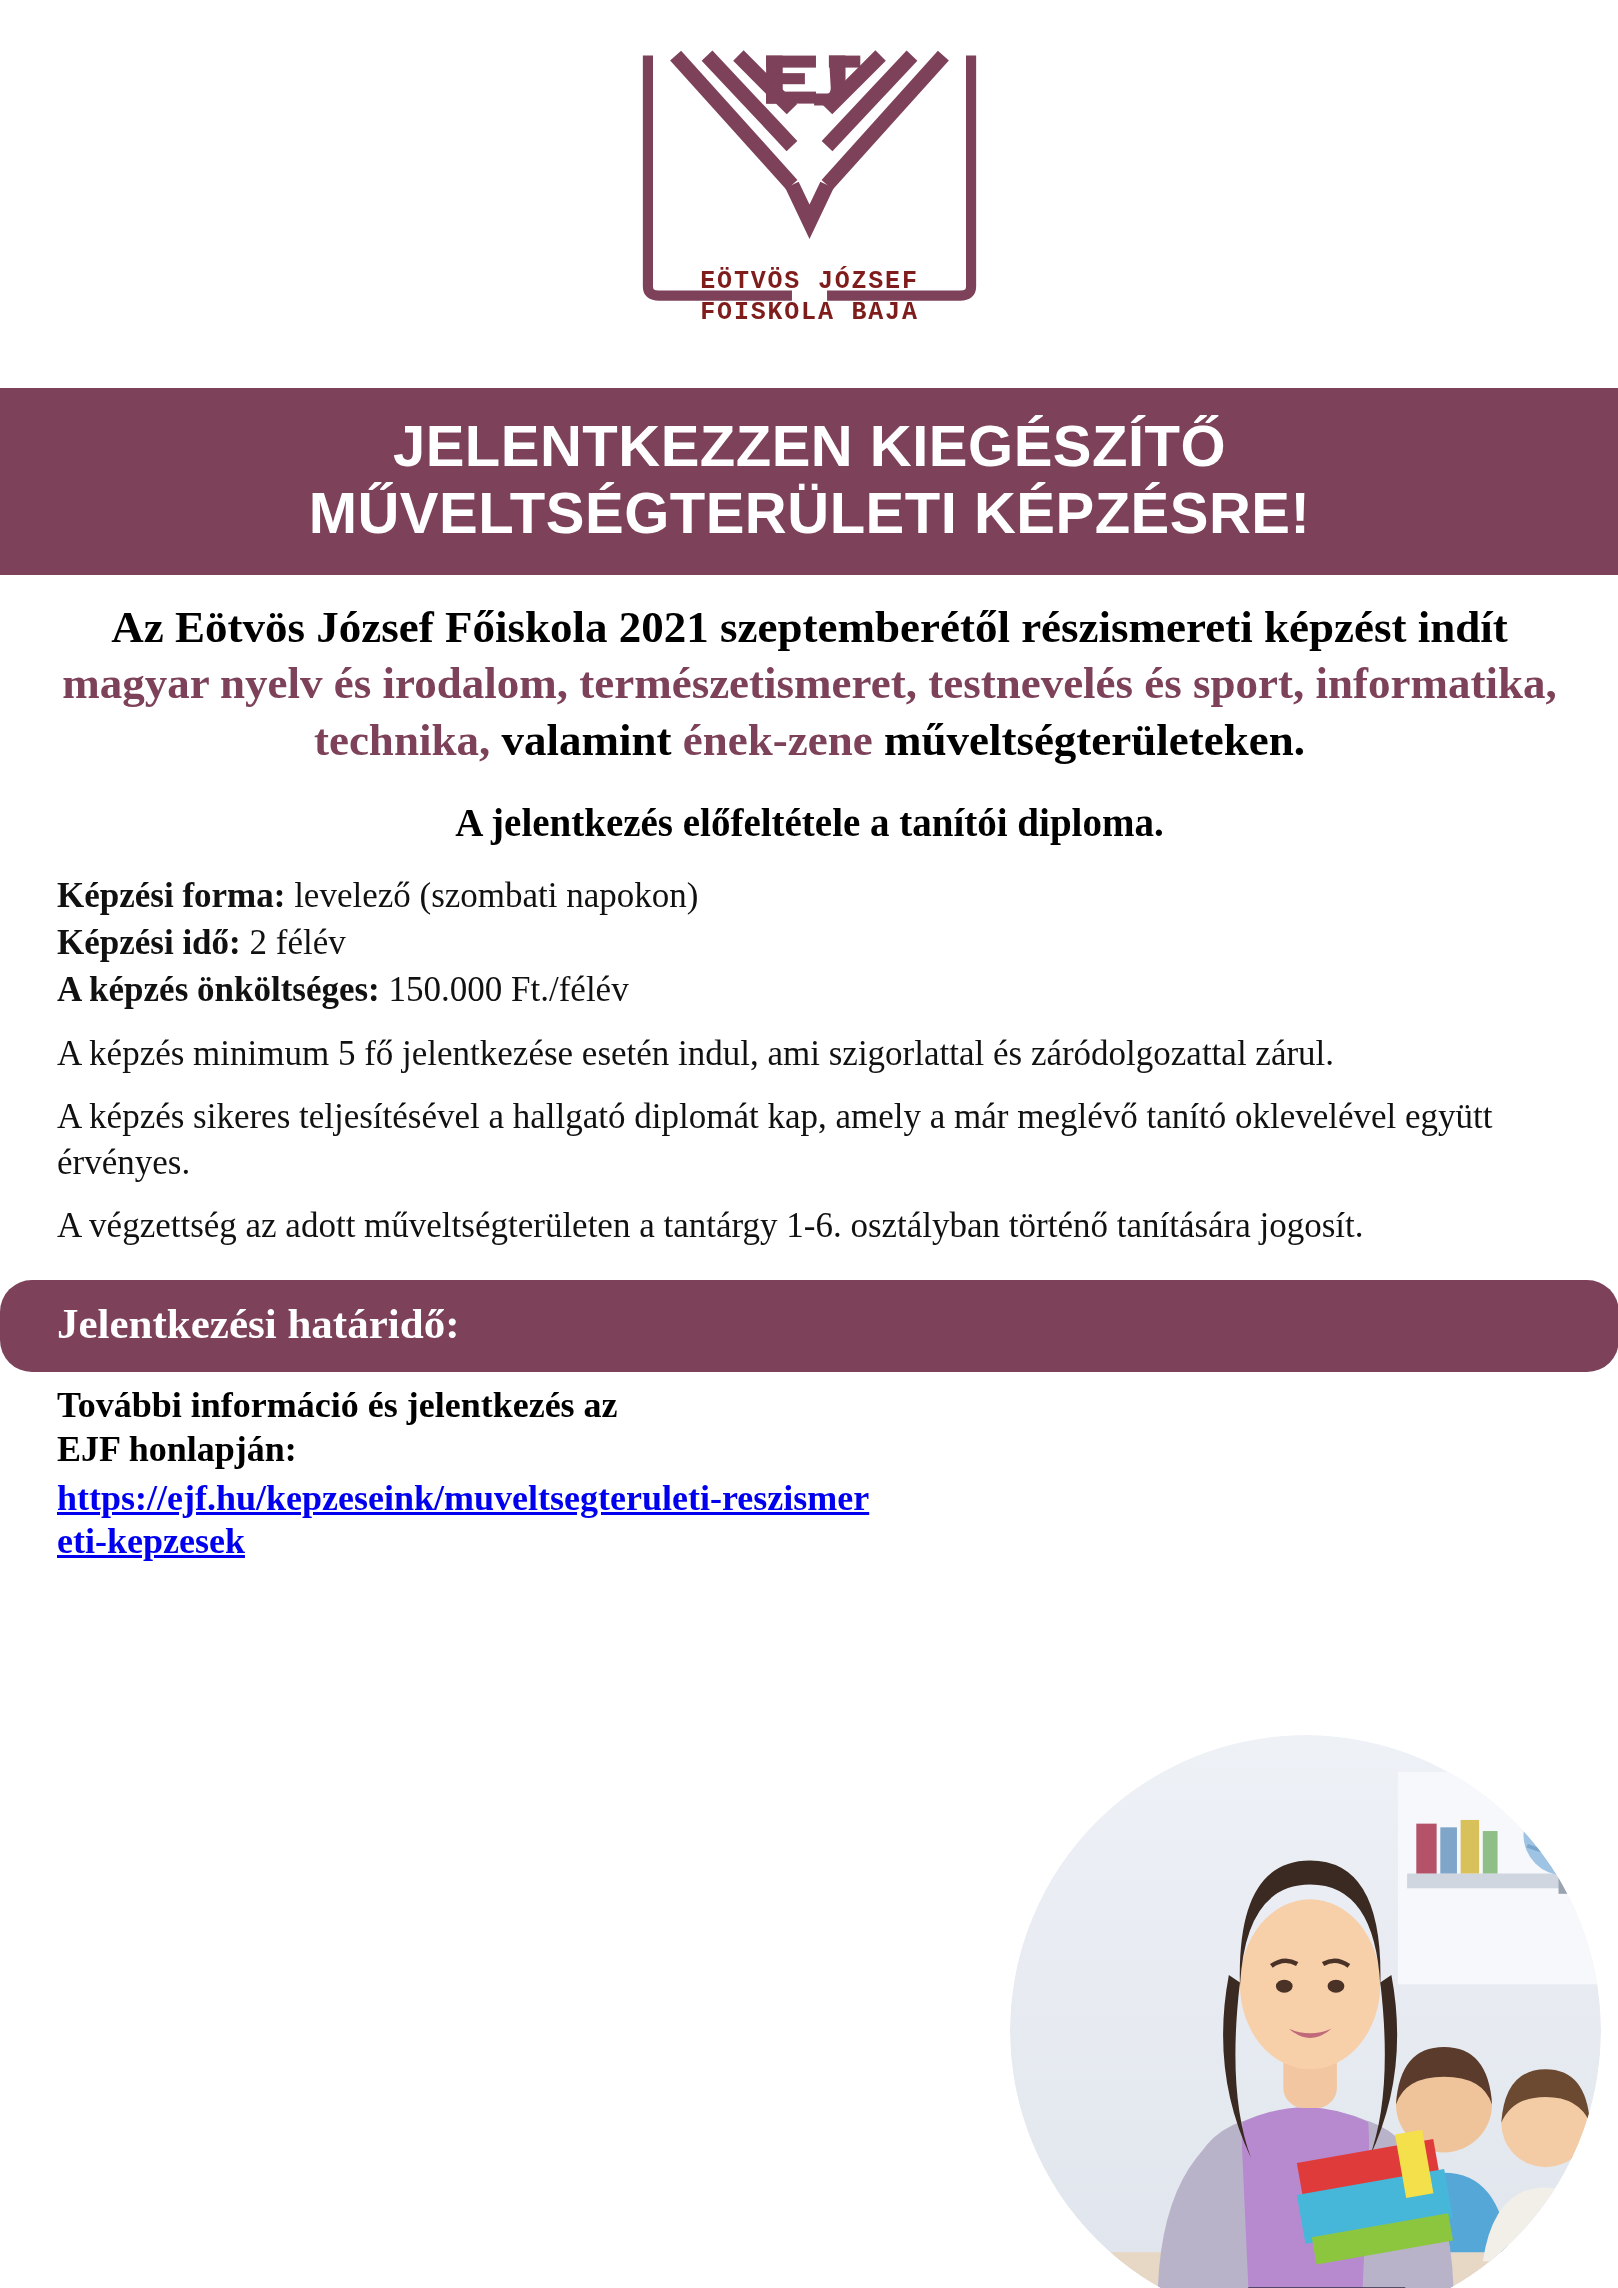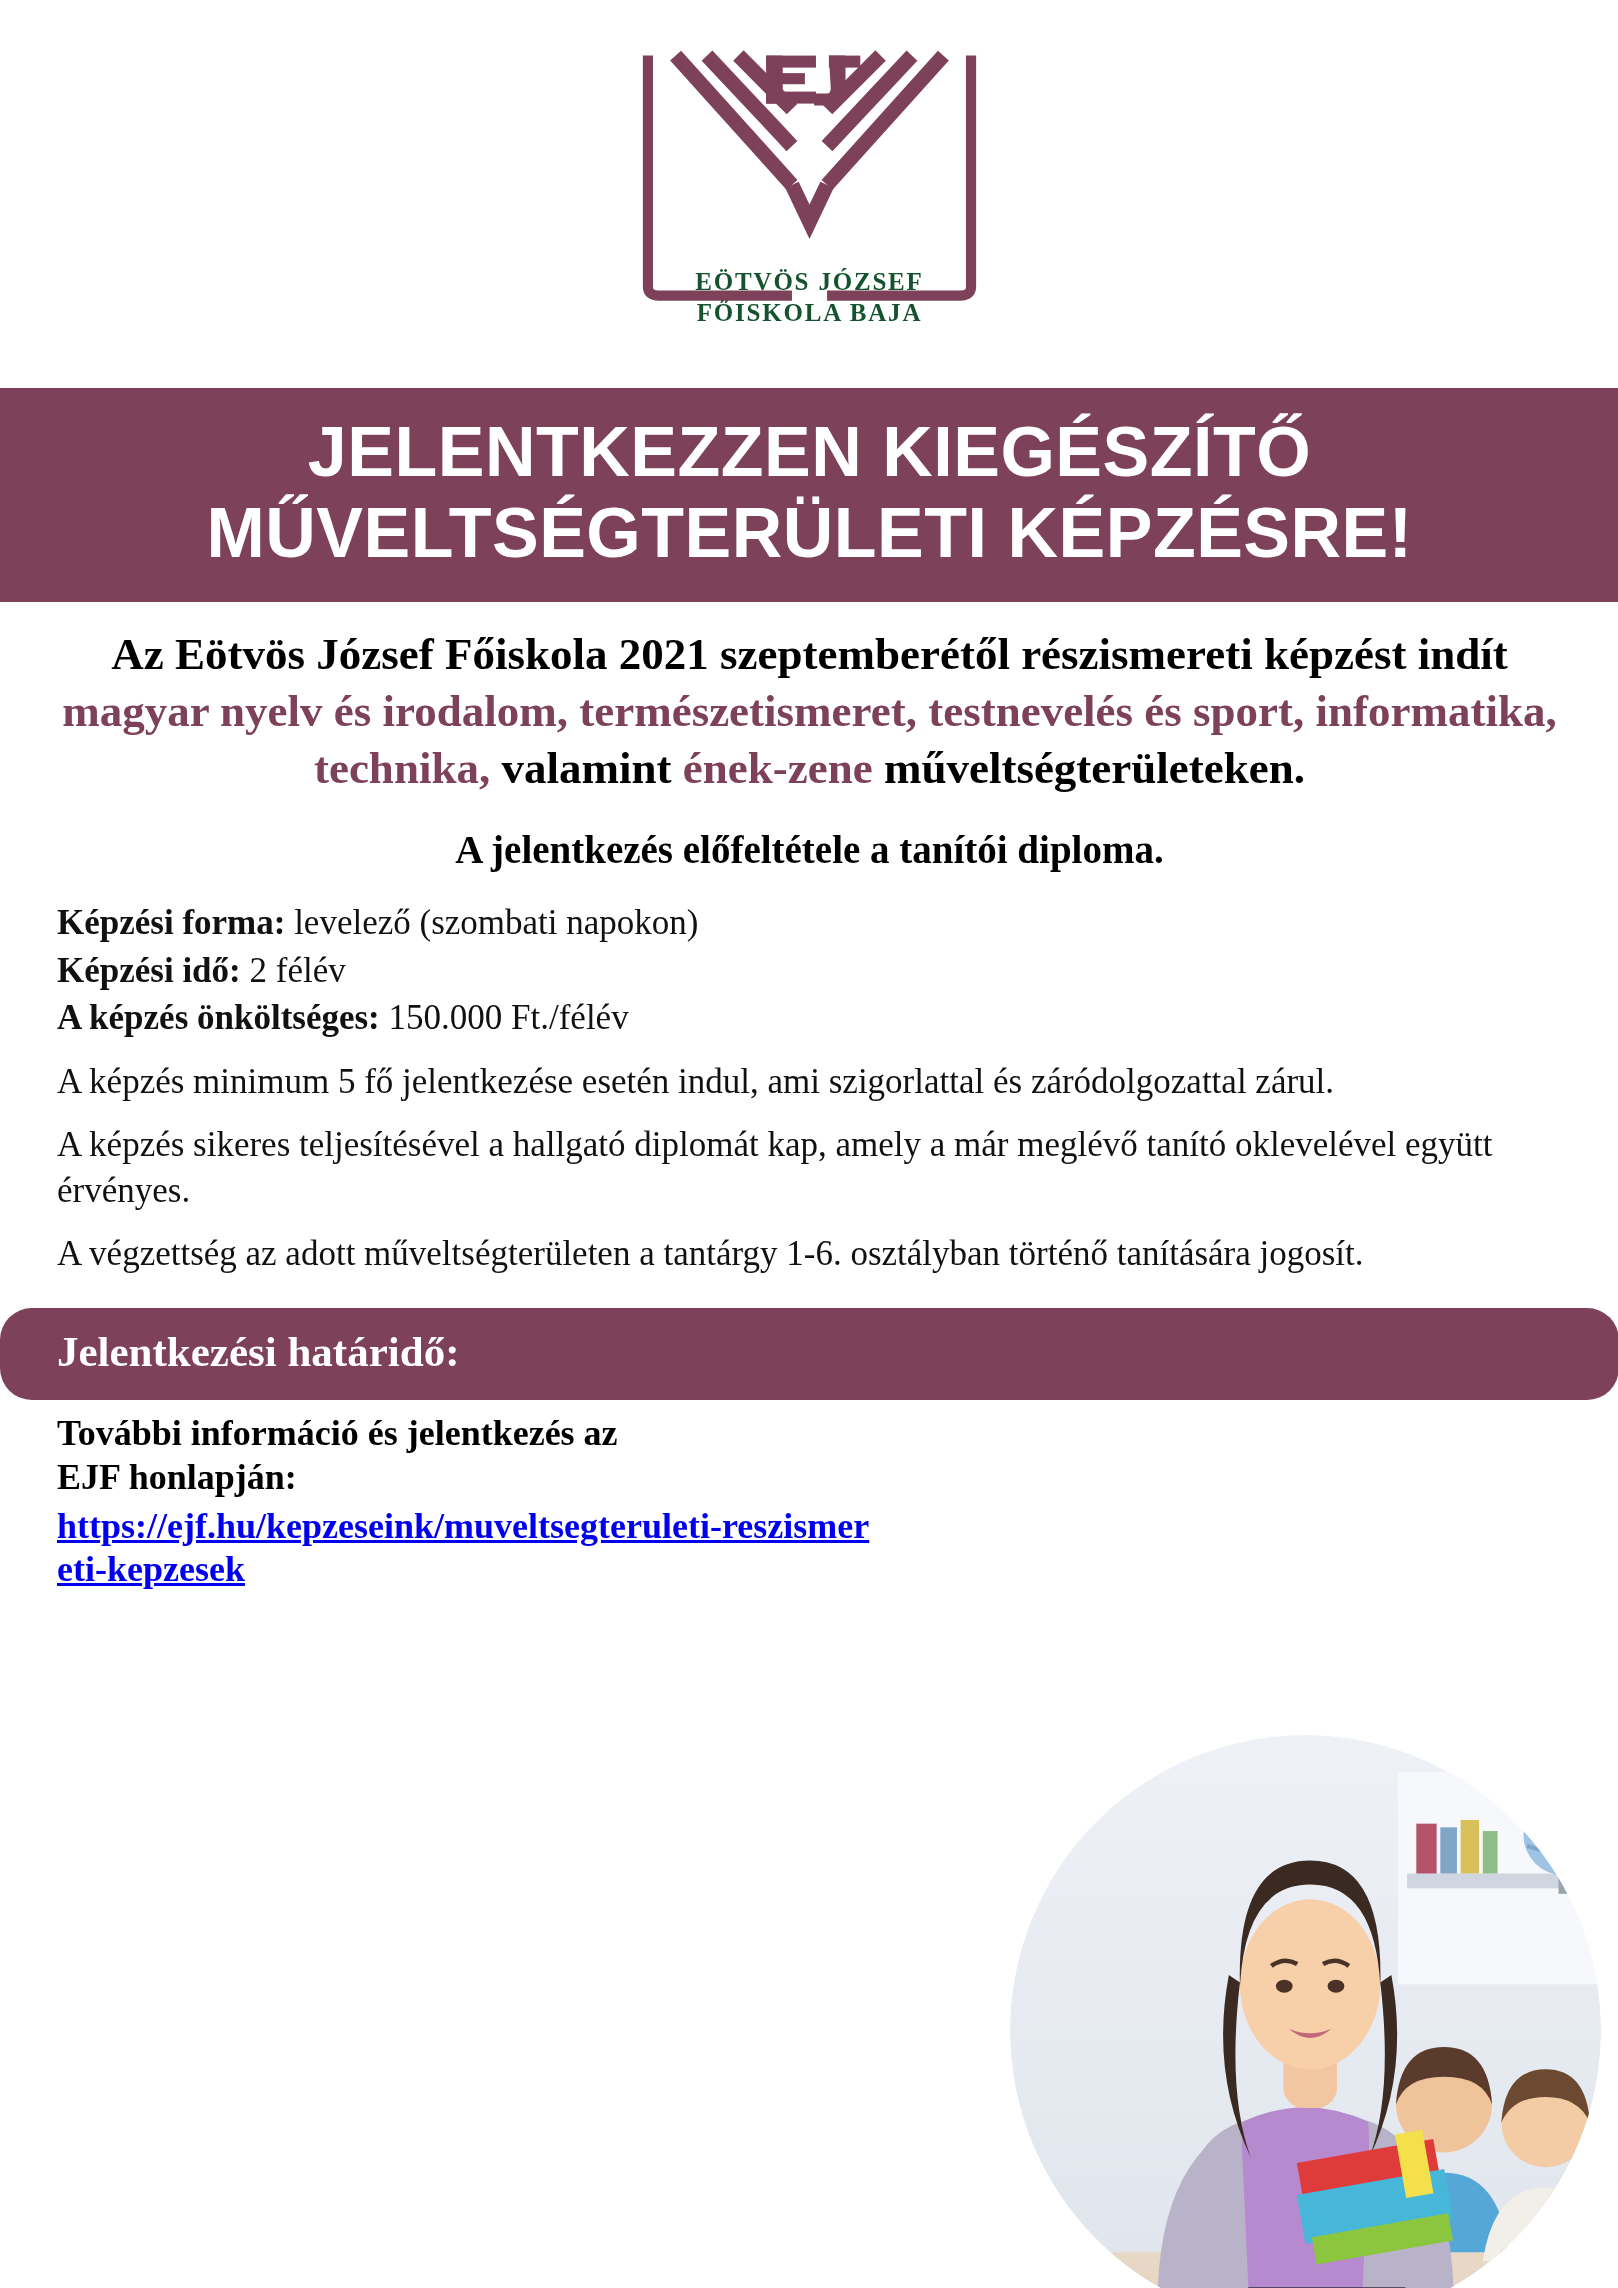--- a/index.html
+++ b/index.html
@@ -32,37 +32,37 @@
     align-items: center;
   }
   .logo-mark {
     width: 397px;
     height: 268px;
     position: relative;
   }
   .logo-mark svg { display: block; }
   .logo-text {
     text-align: center;
-    color: #14532d;
-    font-family: Liberation Serif, serif;
+    color: #7f1d1d;
+    font-family: Liberation Mono, monospace;
     font-weight: bold;
     letter-spacing: 1.8px;
     line-height: 1.25;
     font-size: 25px;
     margin-top: -39px;
   }
 
   
   .banner {
     background: #7d4159;
     color: #ffffff;
     text-align: center;
     font-family: "Liberation Sans", sans-serif;
     font-weight: bold;
-    font-size: 70px;
+    font-size: 58px;
     line-height: 1.16;
     padding: 24px 18.5px 28px;
     letter-spacing: 0.5px;
   }
 
   
   .intro {
     text-align: center;
     font-weight: bold;
     font-size: 45px;

